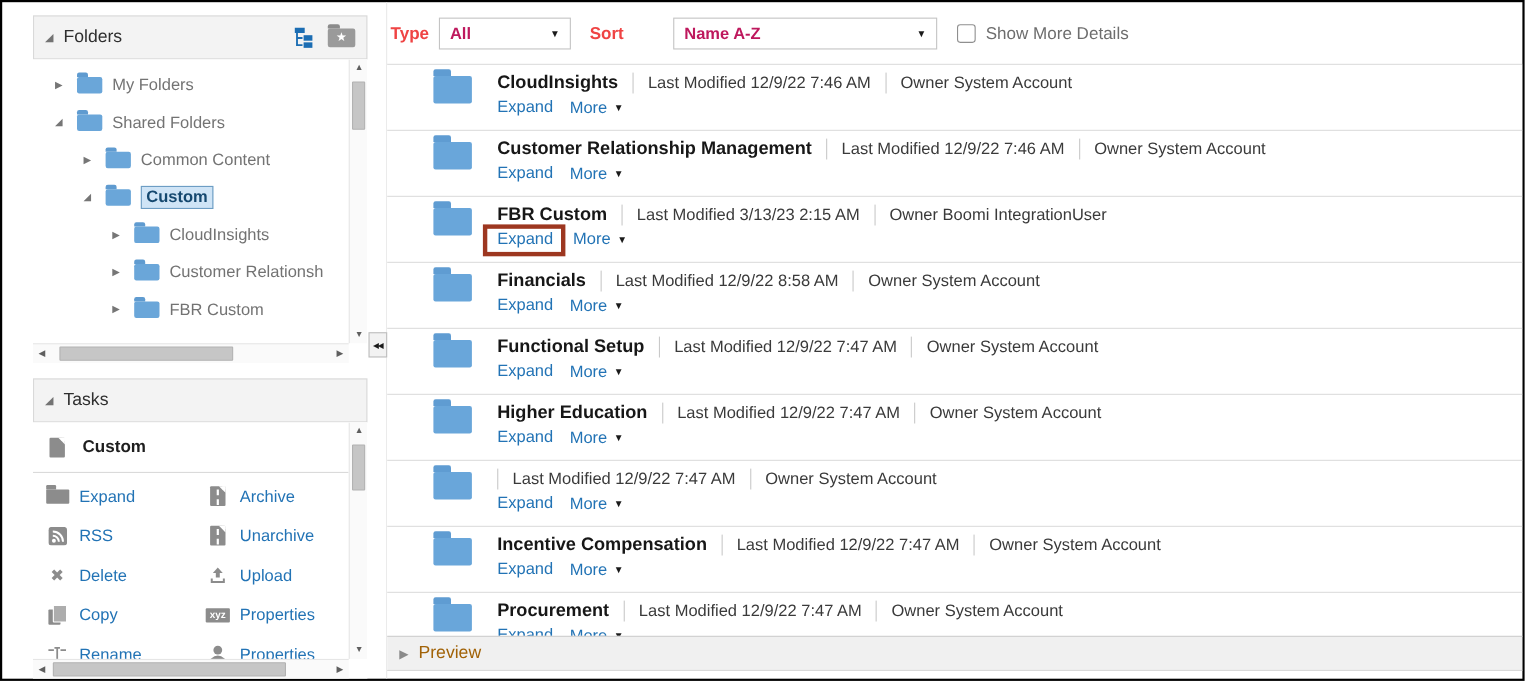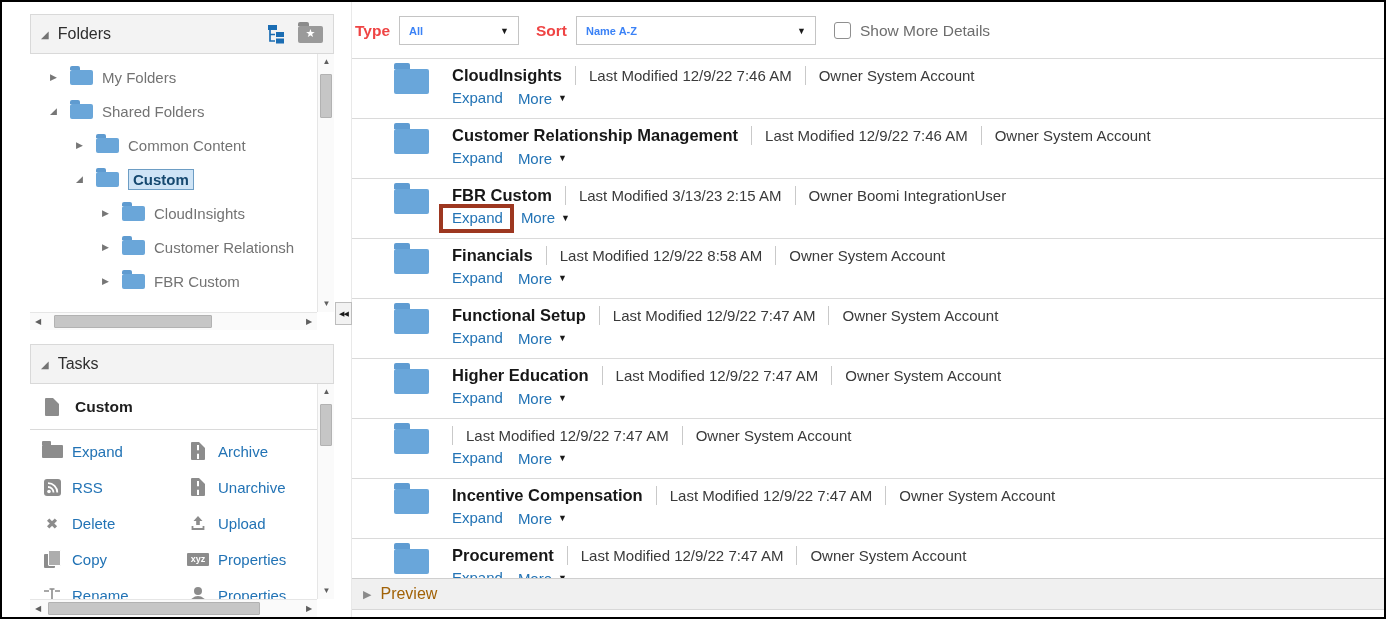--- a/index.html
+++ b/index.html
@@ -81,24 +81,24 @@
         border:1px solid #bdbdbd; display:flex; align-items:center; justify-content:center;
         font-size:7px; letter-spacing:-1px; color:#1a1a1a; cursor:pointer; z-index:5; }
   .splitter { position:absolute; left:349px; top:0; bottom:0; width:1px; background:#e9e9e9; }
 
   
   .main { position:absolute; left:350px; top:0; width:1032px; height:615px; }
   .toolbar { position:absolute; top:13px; left:3px; right:0; height:31px; display:flex; align-items:center; }
   .tb-label { font-size:15.5px; font-weight:700; color:#ef4444; margin-right:9px; }
   .sel { display:flex; align-items:center; justify-content:space-between; height:29px;
         border:1px solid #c4c4c4; background:#fff; padding:0 9px; cursor:pointer; }
-  .sel-value { font-weight:700; font-size:11px; color:#3b82f6; }
+  .sel-value { font-weight:700; font-size:15px; color:#be185d; }
   .sel-caret, .more-caret { font-size:9px; color:#1a1a1a; }
   .sel-type { width:120px; margin-right:17px; }
-  .sel-sort { width:240px; margin-right:18px; }
+  .sel-sort { width:240px; margin-right:18px;margin-left:36px; }
   .checkbox { width:17px; height:17px; border:1.5px solid #8f8f8f; border-radius:3px; background:#fff;
         flex:none; cursor:pointer; }
   .cb-label { font-size:15.5px; color:#6d6d6d; margin-left:9px; }
 
   .list { position:absolute; top:56px; left:0; right:0; border-top:1px solid #dadada; }
   .frow { display:flex; padding-left:42px; height:60px; border-bottom:1px solid #dadada; background:#fff; }
   .frow.cut { height:40px; overflow:hidden; border-bottom:none; }
   .big-folder { width:35px; height:25px; background:#69a6da; margin-top:10px; }
   .big-folder::before { content:""; position:absolute; top:-6px; left:0; width:16px; height:6px;
         background:#5f9cd2; border-radius:2px 2px 0 0; }

